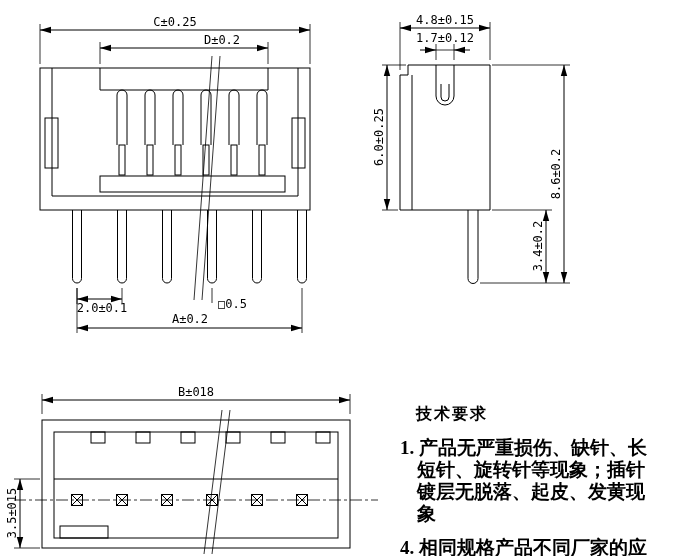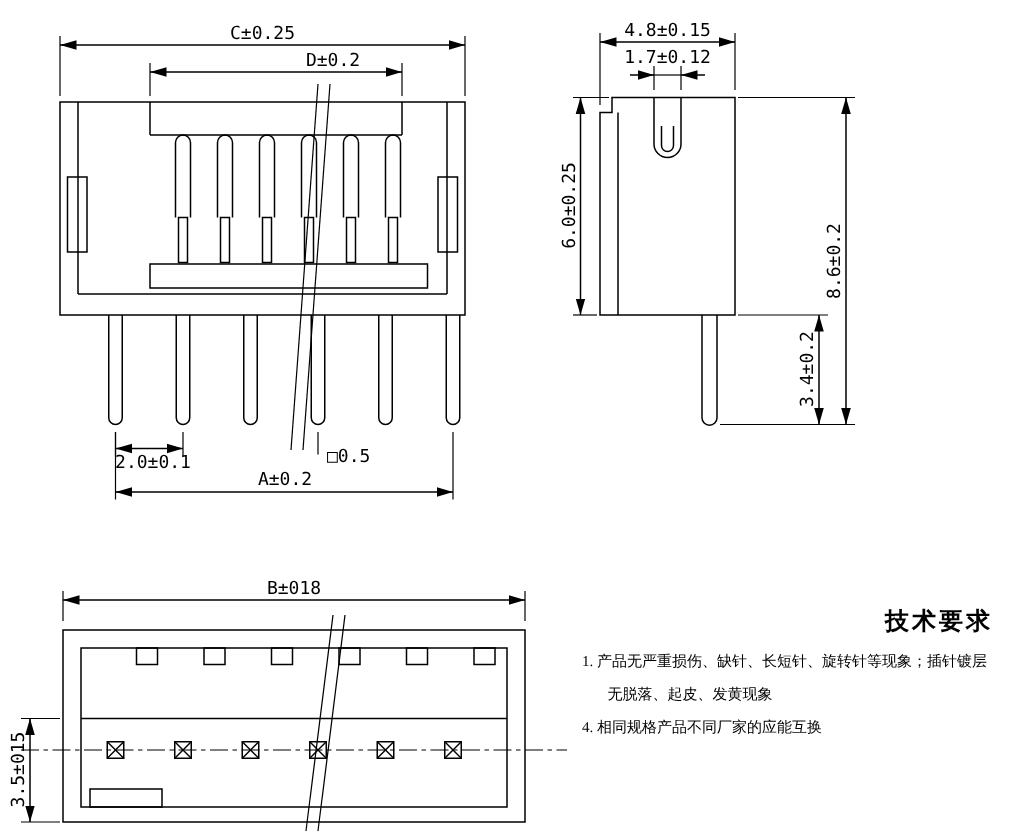--- a/index.html
+++ b/index.html
@@ -9,22 +9,22 @@
   svg line, svg rect, svg path{stroke:#000;fill:none;stroke-width:1;}
   svg text{stroke:none;fill:#000;}
   .thin{stroke-width:0.8;}
   .dimline{marker-start:url(#arr);marker-end:url(#arr);}
   .arrow-line{marker-end:url(#arr);}
   .arrowhead{fill:#000;stroke:none;}
   .dtext{font:12px "DejaVu Sans Mono",monospace;}
   .cl{stroke-dasharray:12 3 3 3;stroke-width:0.8;}
   .tech{position:absolute;left:388px;top:402px;width:274px;color:#000;
         font-family:"Liberation Serif","DejaVu Serif",serif;}
-  .tech-title{font-size:16px;font-weight:bold;letter-spacing:2px;margin:2px 0 6px 28px;text-align:right;}
-  .req-item{font-size:10px;line-height:22px;padding-left:17px;text-indent:-17px;margin:0;}
+  .tech-title{font-size:16px;font-weight:bold;letter-spacing:2px;margin:2px 0 6px 28px;}
+  .req-item{font-size:19px;line-height:22px;padding-left:17px;text-indent:-17px;margin:12px;font-weight:bold;}
 </style>
 </head>
 <body>
 
 <div class="canvas">
 
 <svg width="690" height="556" viewBox="0 0 690 556">
   <defs>
     <marker id="arr" markerWidth="12" markerHeight="8" refX="11" refY="4" orient="auto-start-reverse" markerUnits="userSpaceOnUse">
       <path class="arrowhead" d="M0,0.8 L11,4 L0,7.2 Z"></path>

